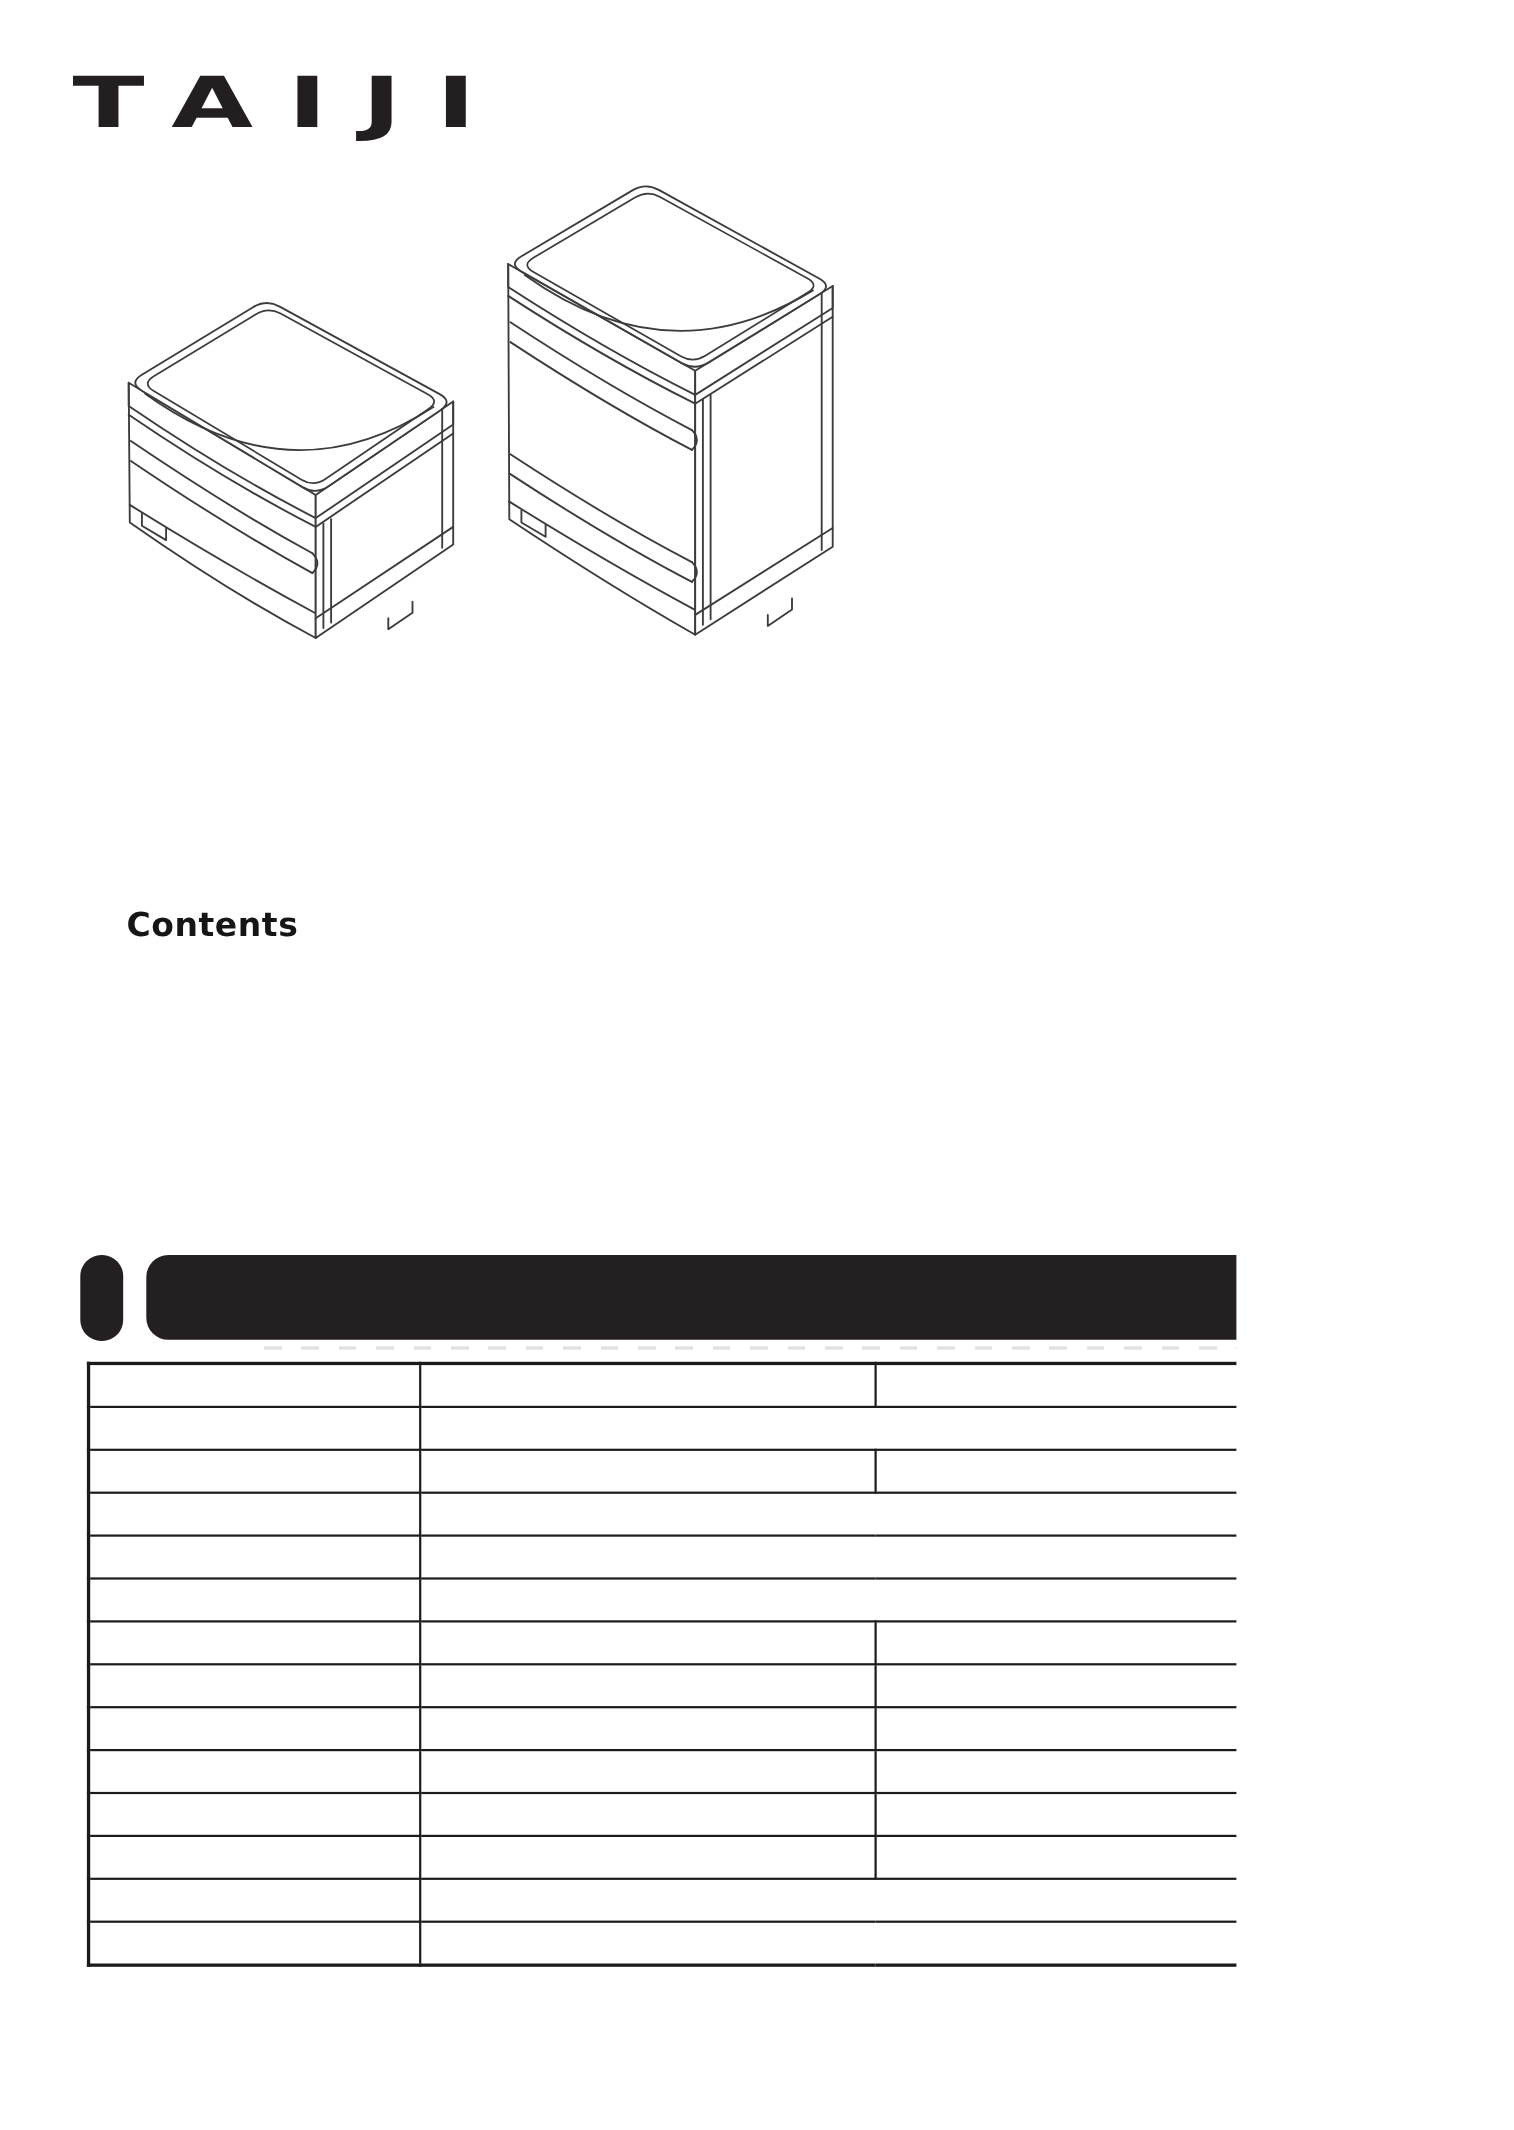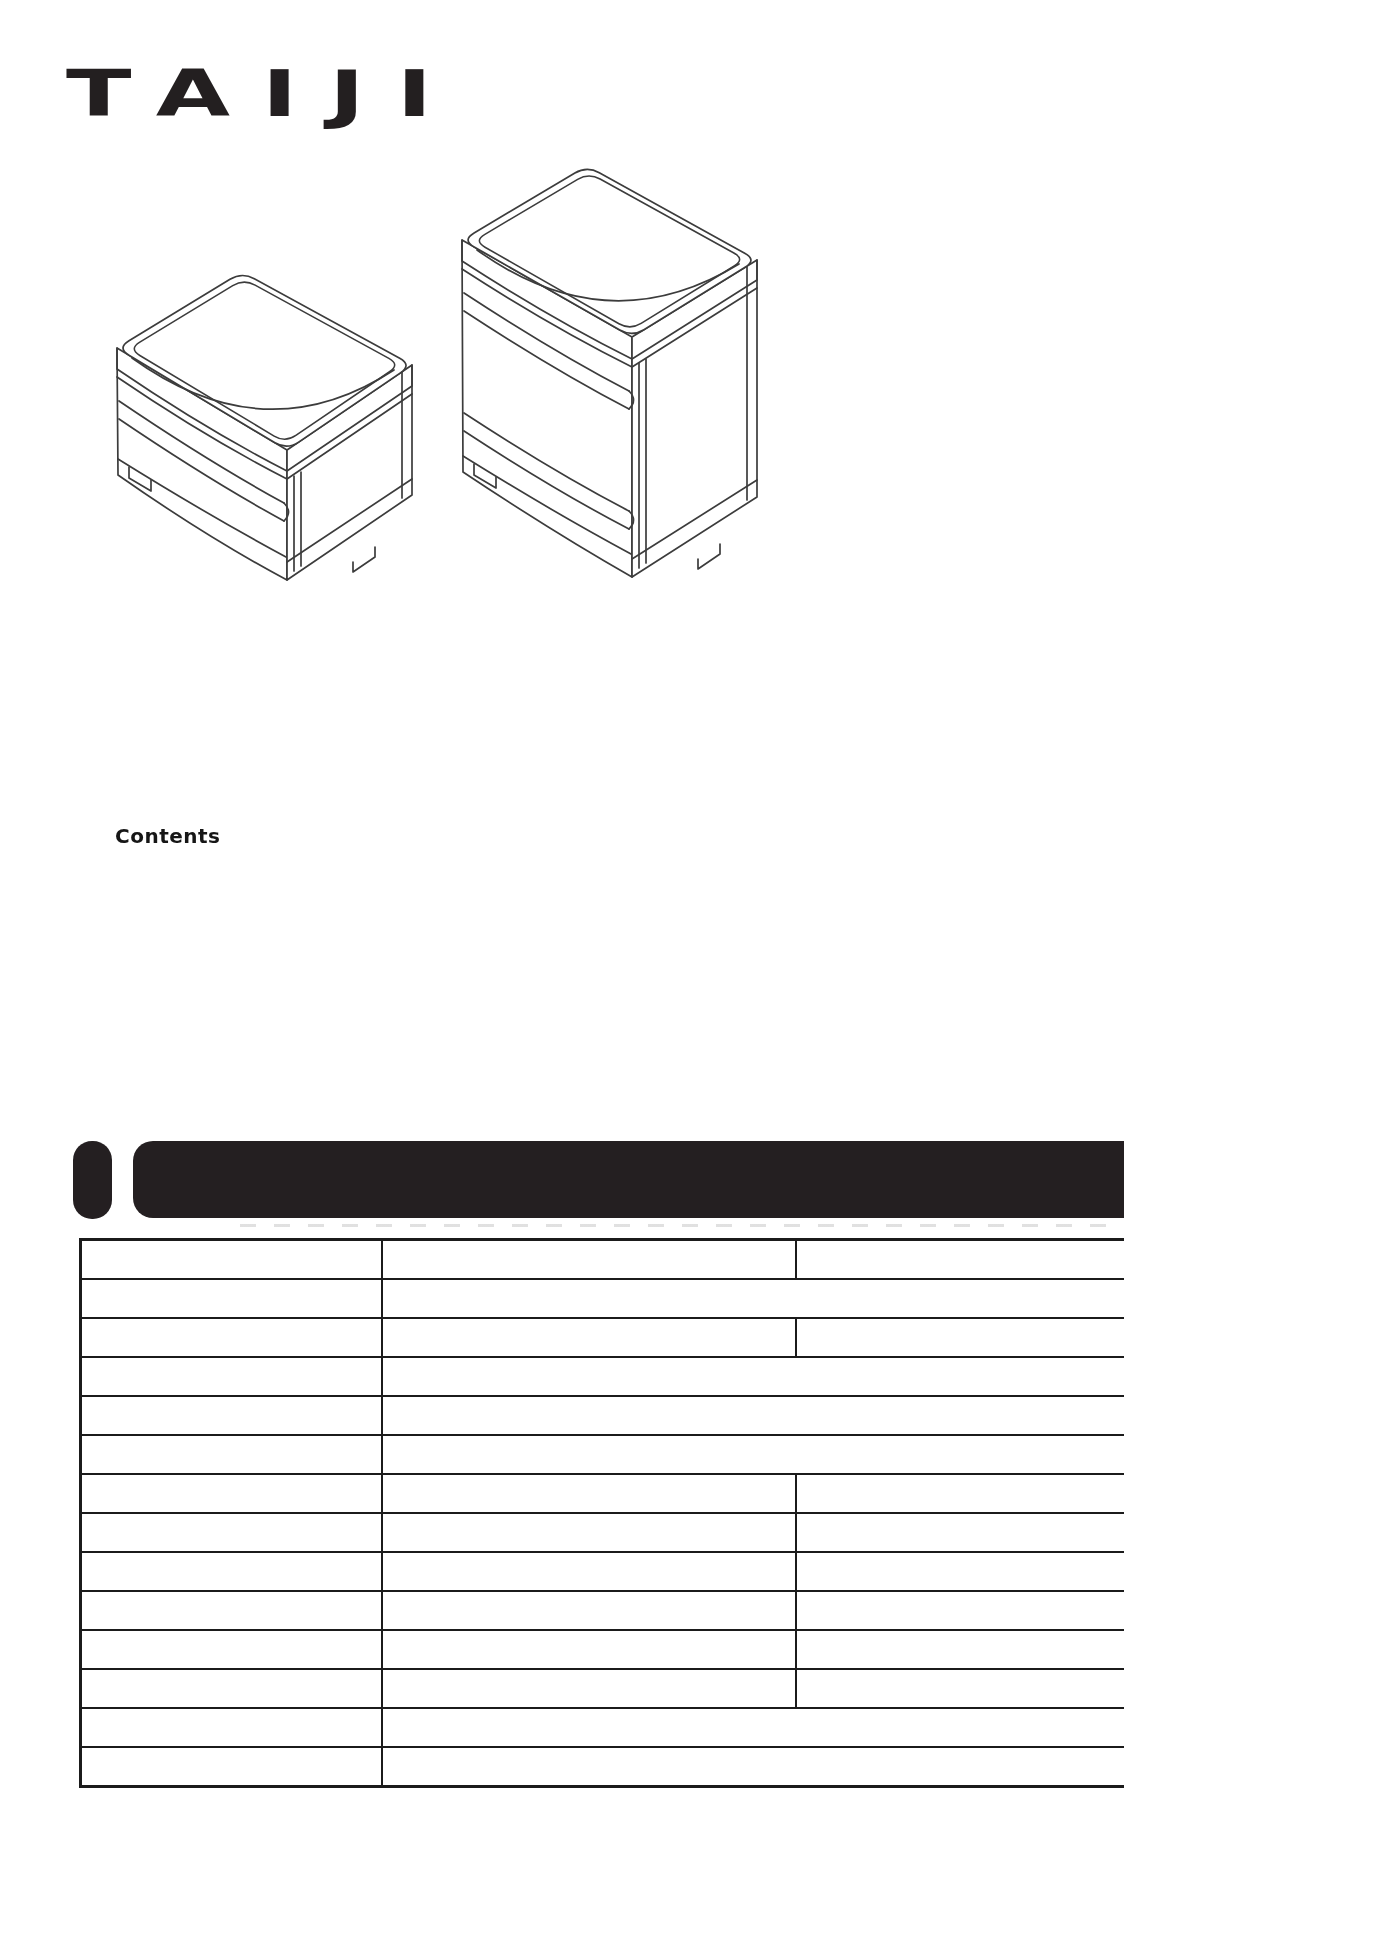--- a/index.html
+++ b/index.html
@@ -28,21 +28,21 @@
     white-space:nowrap;
     user-select:none;
   }
   .illustration{position:absolute;}
   .illustration path{fill:none;stroke:var(--line);stroke-width:1.7;stroke-linejoin:round;stroke-linecap:round;}
   .illustration path.face{fill:#ffffff;}
   .illus-left{left:113px;top:266px;width:304px;height:318px;}
   .illus-right{left:458px;top:162px;width:302px;height:420px;}
   .contents-heading{
     position:absolute;left:115px;top:825px;margin:0;
-    font-size:20px;line-height:1.1;font-weight:bold;
+    font-size:30px;line-height:1.1;font-weight:bold;
     letter-spacing:0.5px;color:var(--ink);
   }
   .section-bar{
     position:absolute;left:133px;top:1141px;width:1104px;height:77px;
     background:var(--bar-fill);border-radius:20px;
   }
   .bar-cap{
     position:absolute;top:1141px;width:39px;height:78px;
     background:var(--bar-fill);border-radius:19px;
   }

